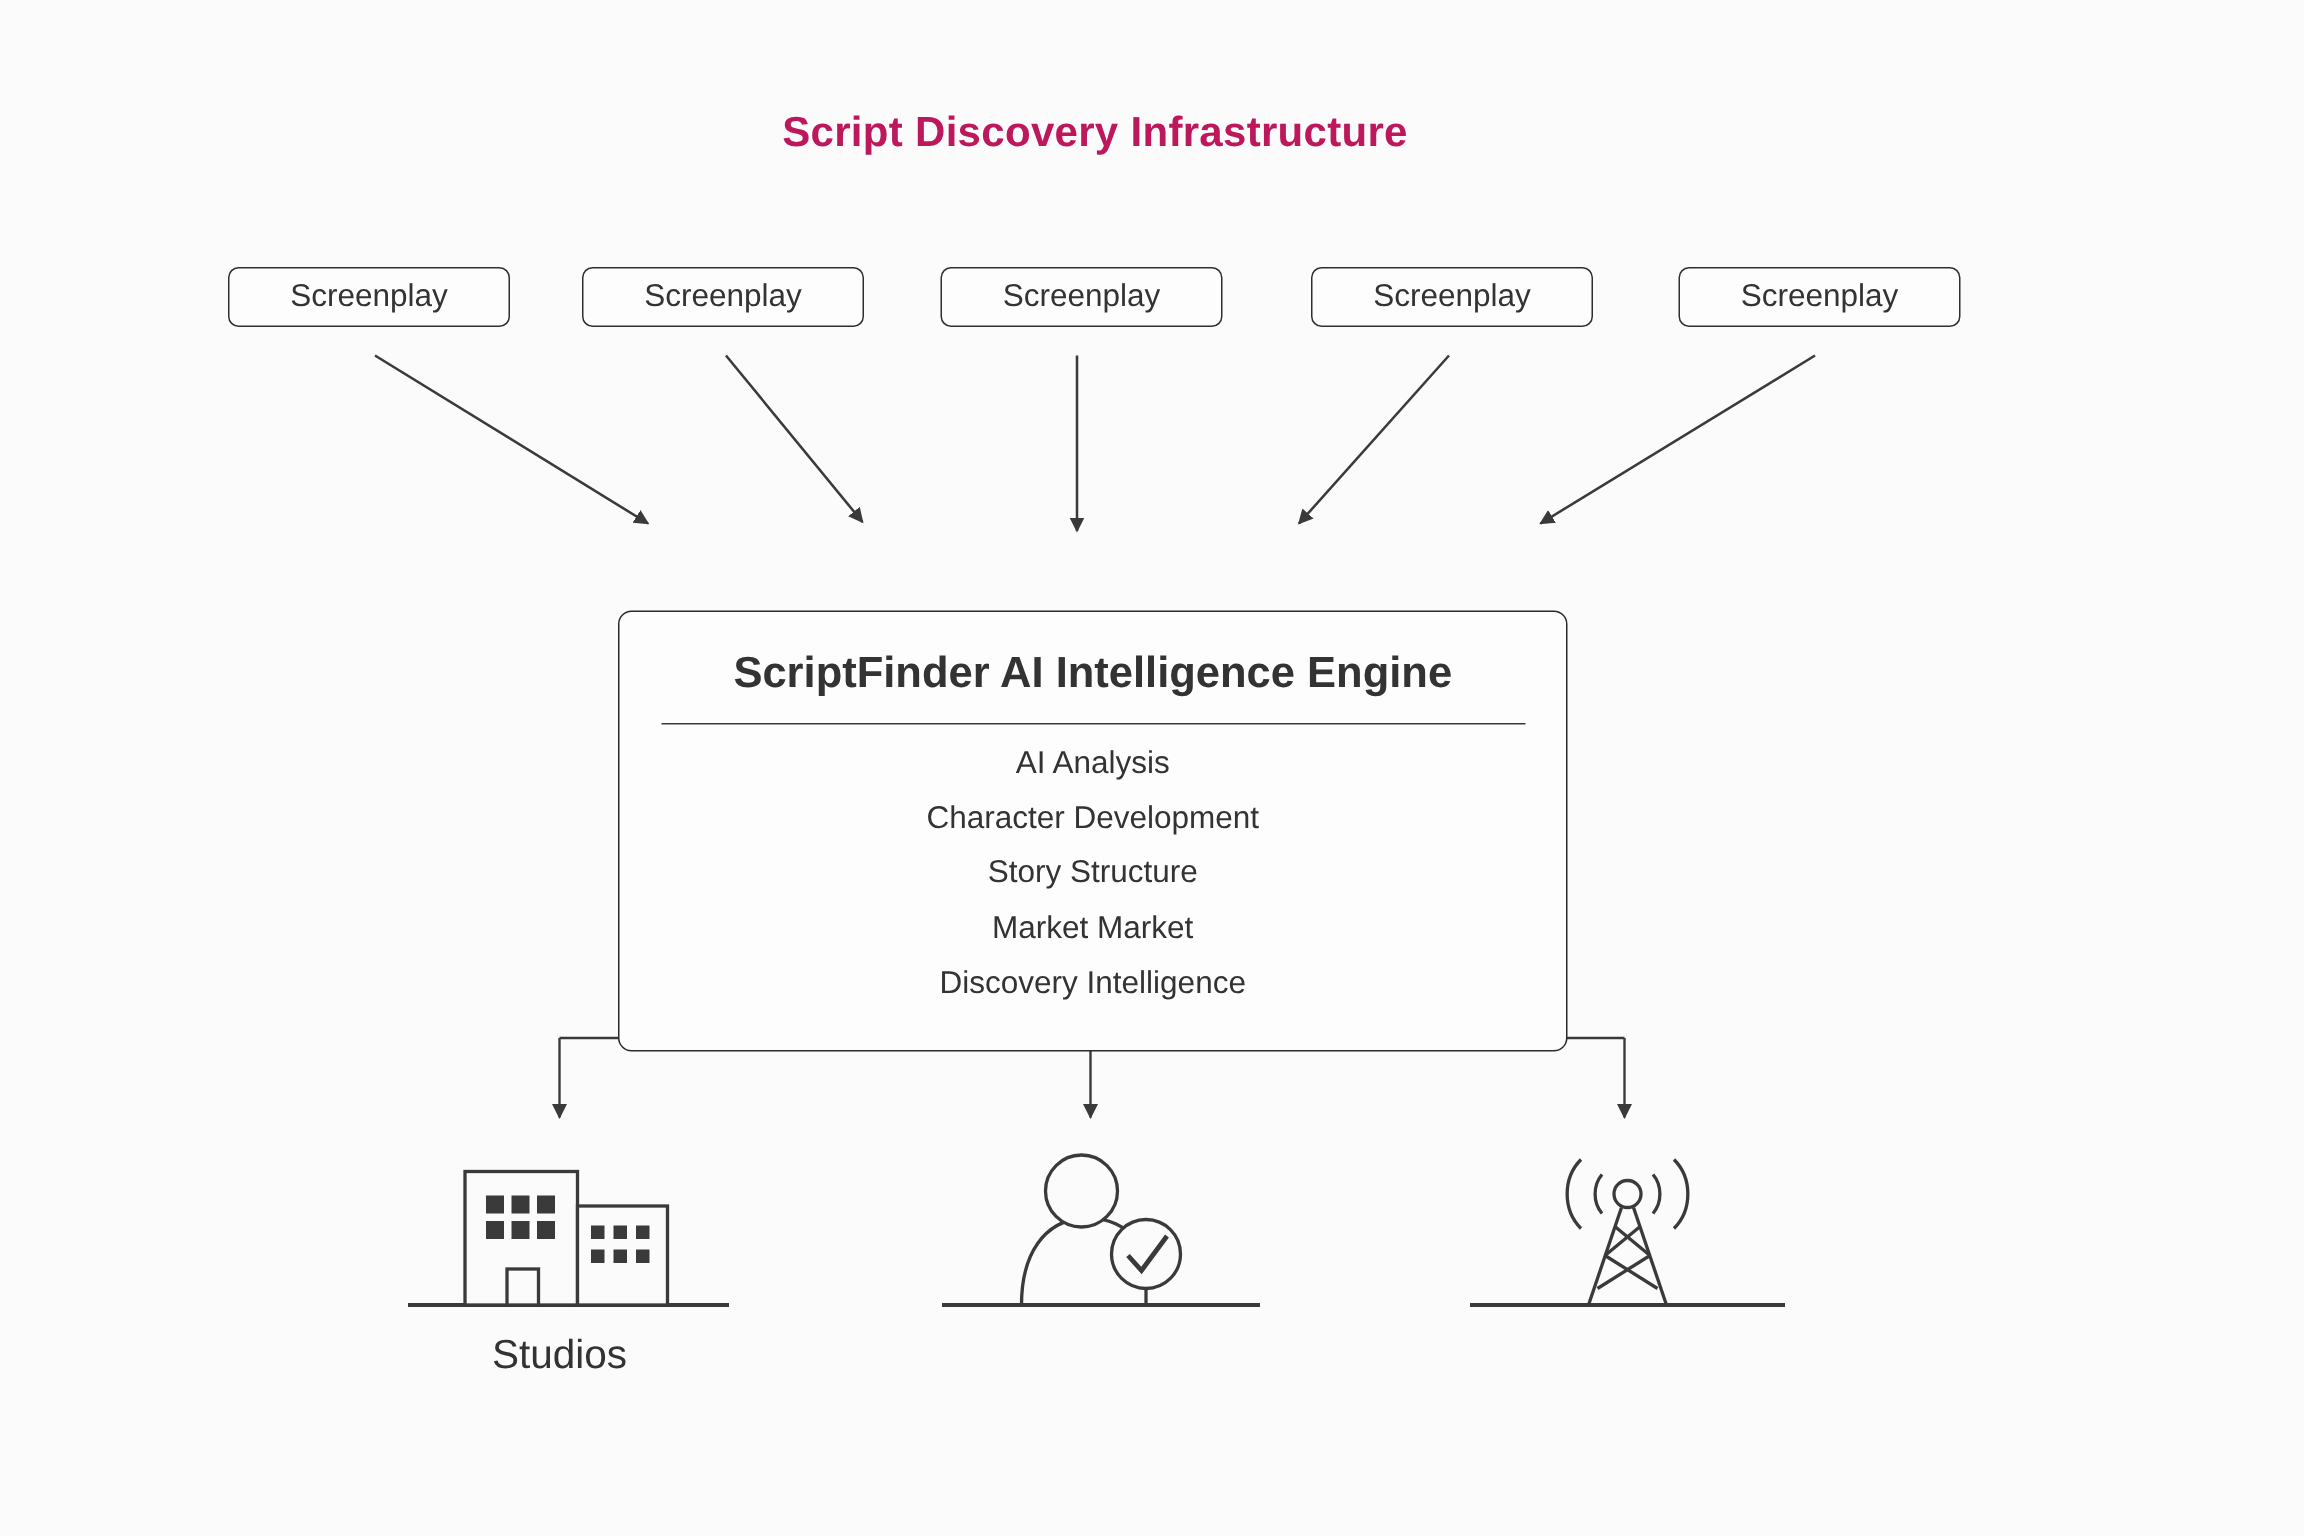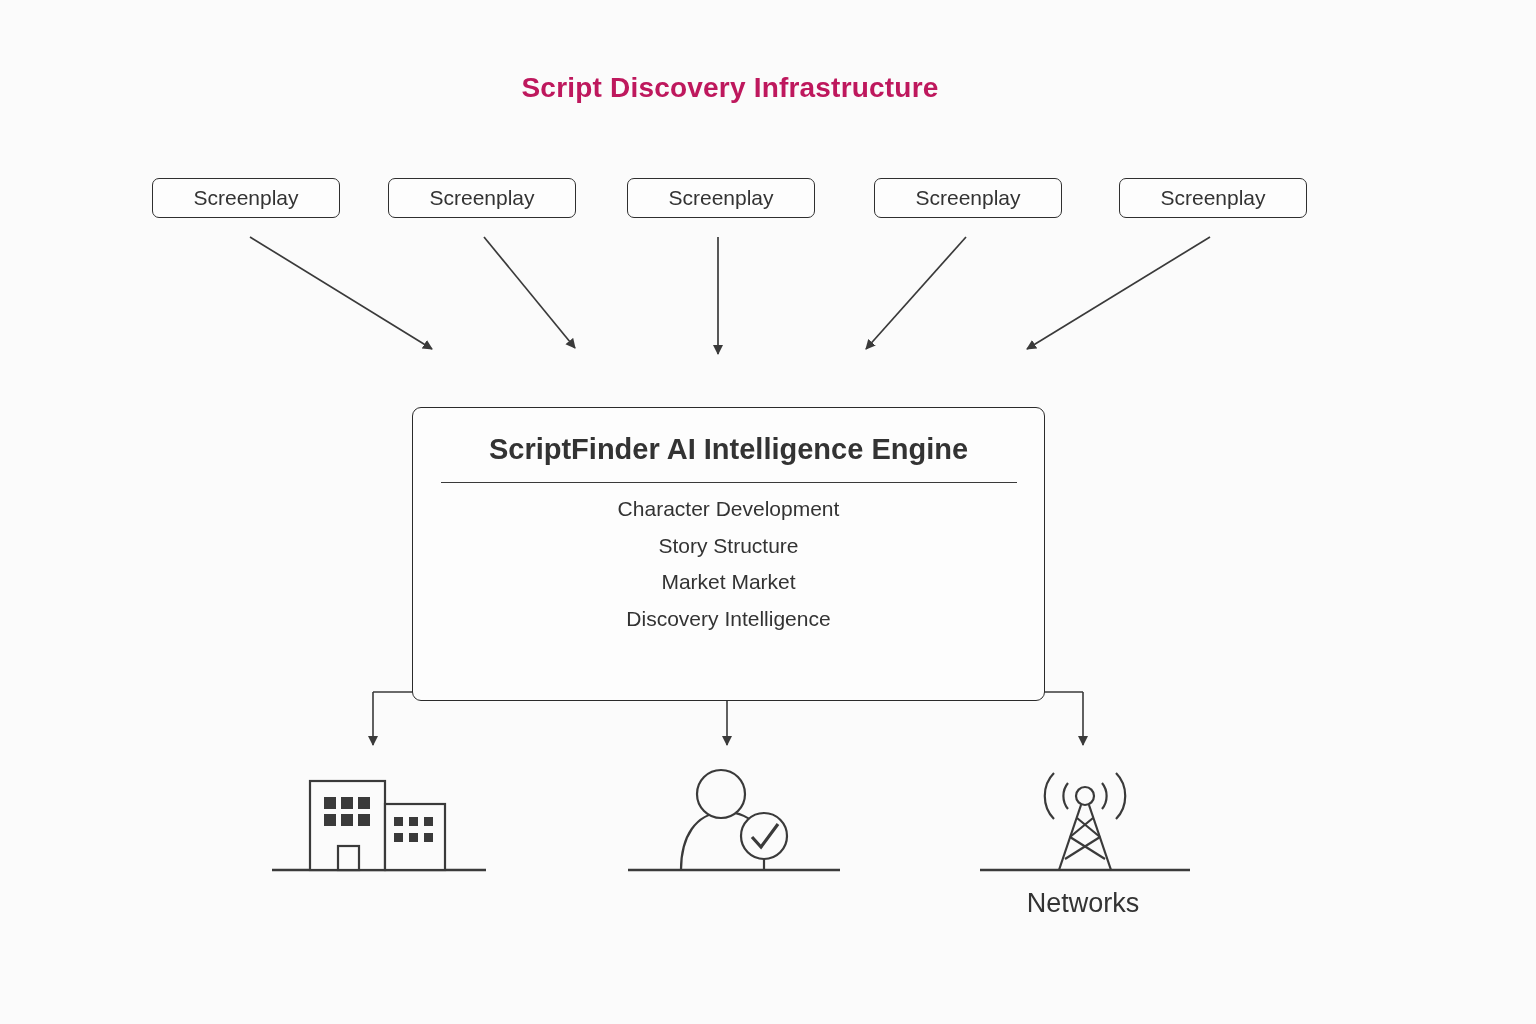--- a/index.html
+++ b/index.html
@@ -186,22 +186,23 @@
     <span>Screenplay</span>
   </div>
   <div class="source-box src-5">
     <span>Screenplay</span>
   </div>
 
   <div class="engine-box">
     <div class="engine-title">ScriptFinder AI Intelligence Engine</div>
     <div class="engine-divider"></div>
     <div class="engine-list">
+      <div class="engine-item">AI Analysis</div>
       <div class="engine-item">Character Development</div>
       <div class="engine-item">Story Structure</div>
       <div class="engine-item">Market Market</div>
       <div class="engine-item">Discovery Intelligence</div>
     </div>
   </div>
 
-  <div class="output-label out-3">Networks</div>
+  <div class="output-label out-1">Studios</div>
 
 </div>
 
 </body></html>

